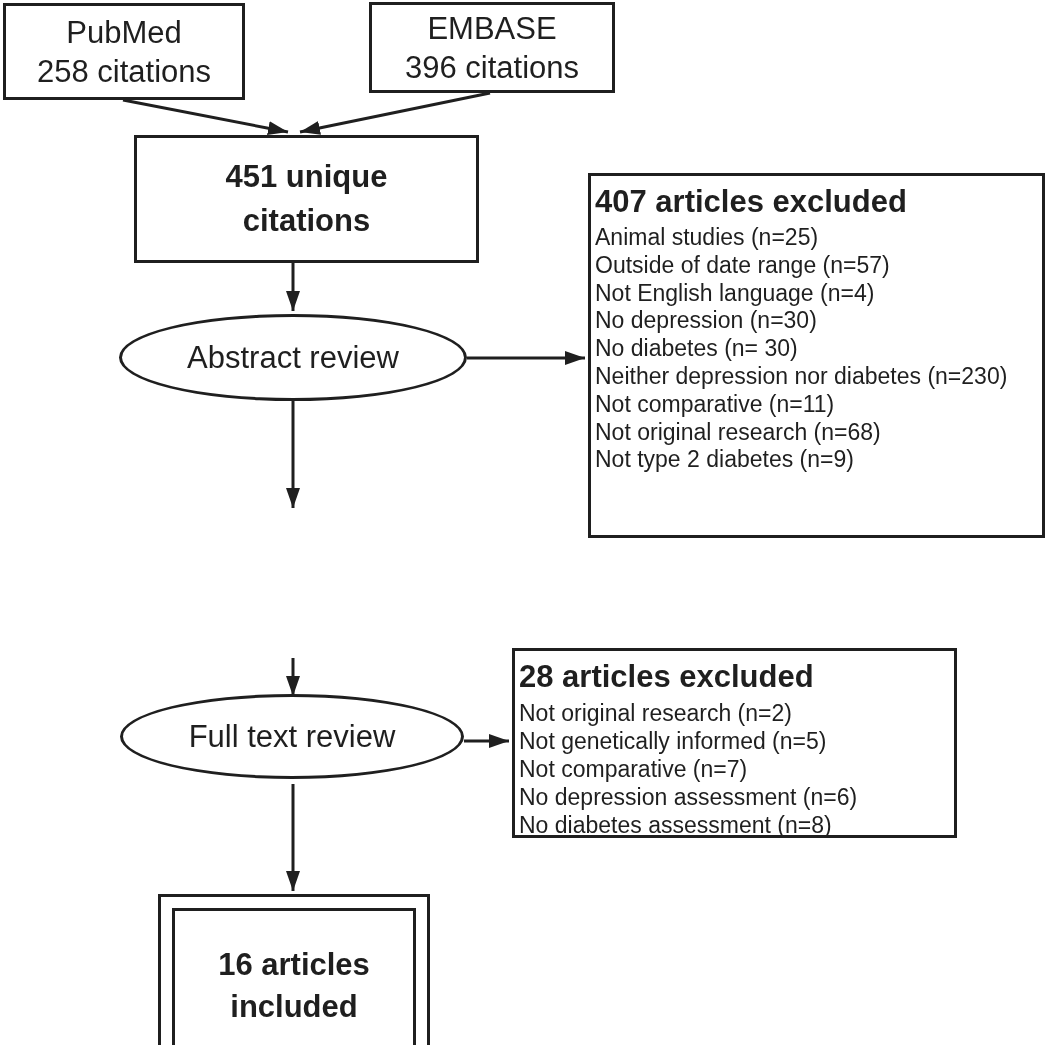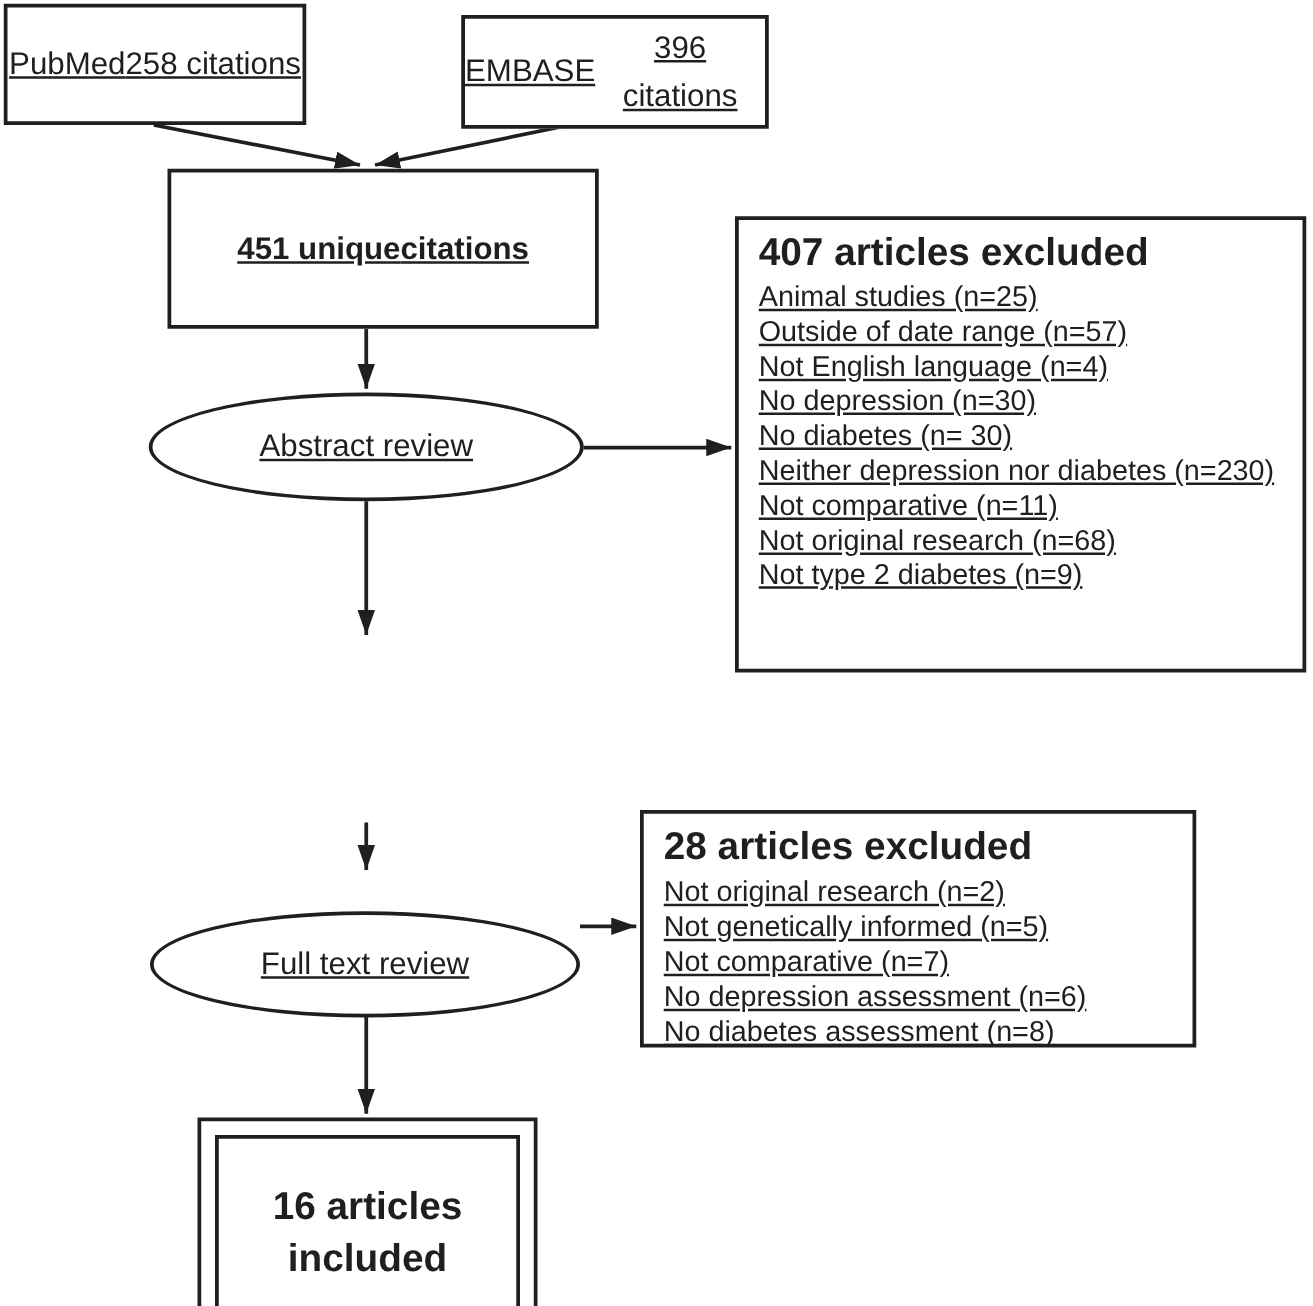--- a/index.html
+++ b/index.html
@@ -19,41 +19,40 @@
   }
   .arrows { position: absolute; left: 0; top: 0; width: 1050px; height: 1045px; }
   .arrows line { stroke: var(--ink); stroke-width: 3; }
   #ah path { fill: var(--ink); }
 
   .node {
     position: absolute;
     border: 3px solid var(--ink);
     background: var(--background);
     display: flex;
-    flex-direction: row;
+    flex-direction: column;
     align-items: center;
     justify-content: center;
     text-align: center;
-    font-size: 25px;
+    font-size: 31px;
     line-height: 39px;
-    text-decoration: underline;
   }
   .ellipse { border-radius: 50%; }
   .bold { font-weight: bold; }
 
   .excl {
     position: absolute;
     border: 3px solid var(--ink);
     background: var(--background);
-    padding: 6px 12px 8px 16px;
+    padding: 6px 12px 8px 4px;
     text-align: left;
   }
   .excl-title { font-size: 31px; font-weight: bold; line-height: 40px; margin-bottom: 2px; }
   .excl-list  { font-size: 23px; }
-  .excl-item  { line-height: 27.8px; white-space: nowrap; text-decoration: underline; }
+  .excl-item  { line-height: 27.8px; white-space: nowrap; }
   .excl2 .excl-item { line-height: 28px; }
 
   .outer-box {
     position: absolute;
     border: 3px solid var(--ink);
     background: var(--background);
   }
   .inner-box {
     position: absolute;
     left: 11px; right: 11px; top: 11px; bottom: 11px;
@@ -63,26 +62,26 @@
     align-items: center;
     justify-content: center;
     text-align: center;
     font-size: 31px;
     font-weight: bold;
     line-height: 42px;
   }
 
   
   .pubmed    { left: 3px;   top: 3px;   width: 242px; height: 97px; }
-  .embase    { left: 369px; top: 12px;   width: 246px; height: 91px; }
+  .embase    { left: 369px; top: 2px;   width: 246px; height: 91px; }
   .unique    { left: 122px; top: 135px; width: 345px; height: 128px; line-height: 44px; margin-left: 12px; }
   .ellipse1  { left: 119px; top: 314px; width: 348px; height: 87px; text-align: right; }
   .excl1     { left: 588px; top: 173px; width: 457px; height: 365px; }
   .retrieved { left: 143px; top: 511px; width: 300px; height: 147px; line-height: 41px; }
-  .ellipse2  { left: 120px; top: 729px; width: 344px; height: 85px; justify-content: center; }
+  .ellipse2  { left: 120px; top: 694px; width: 344px; height: 85px; justify-content: center; }
   .excl2     { left: 512px; top: 648px; width: 445px; height: 190px; }
   .included  { left: 158px; top: 894px; width: 272px; height: 184px; }
 </style>
 </head>
 <body>
 
 <div class="diagram">
 
   <svg class="arrows" viewBox="0 0 1050 1045" xmlns="http://www.w3.org/2000/svg">
     <defs>

